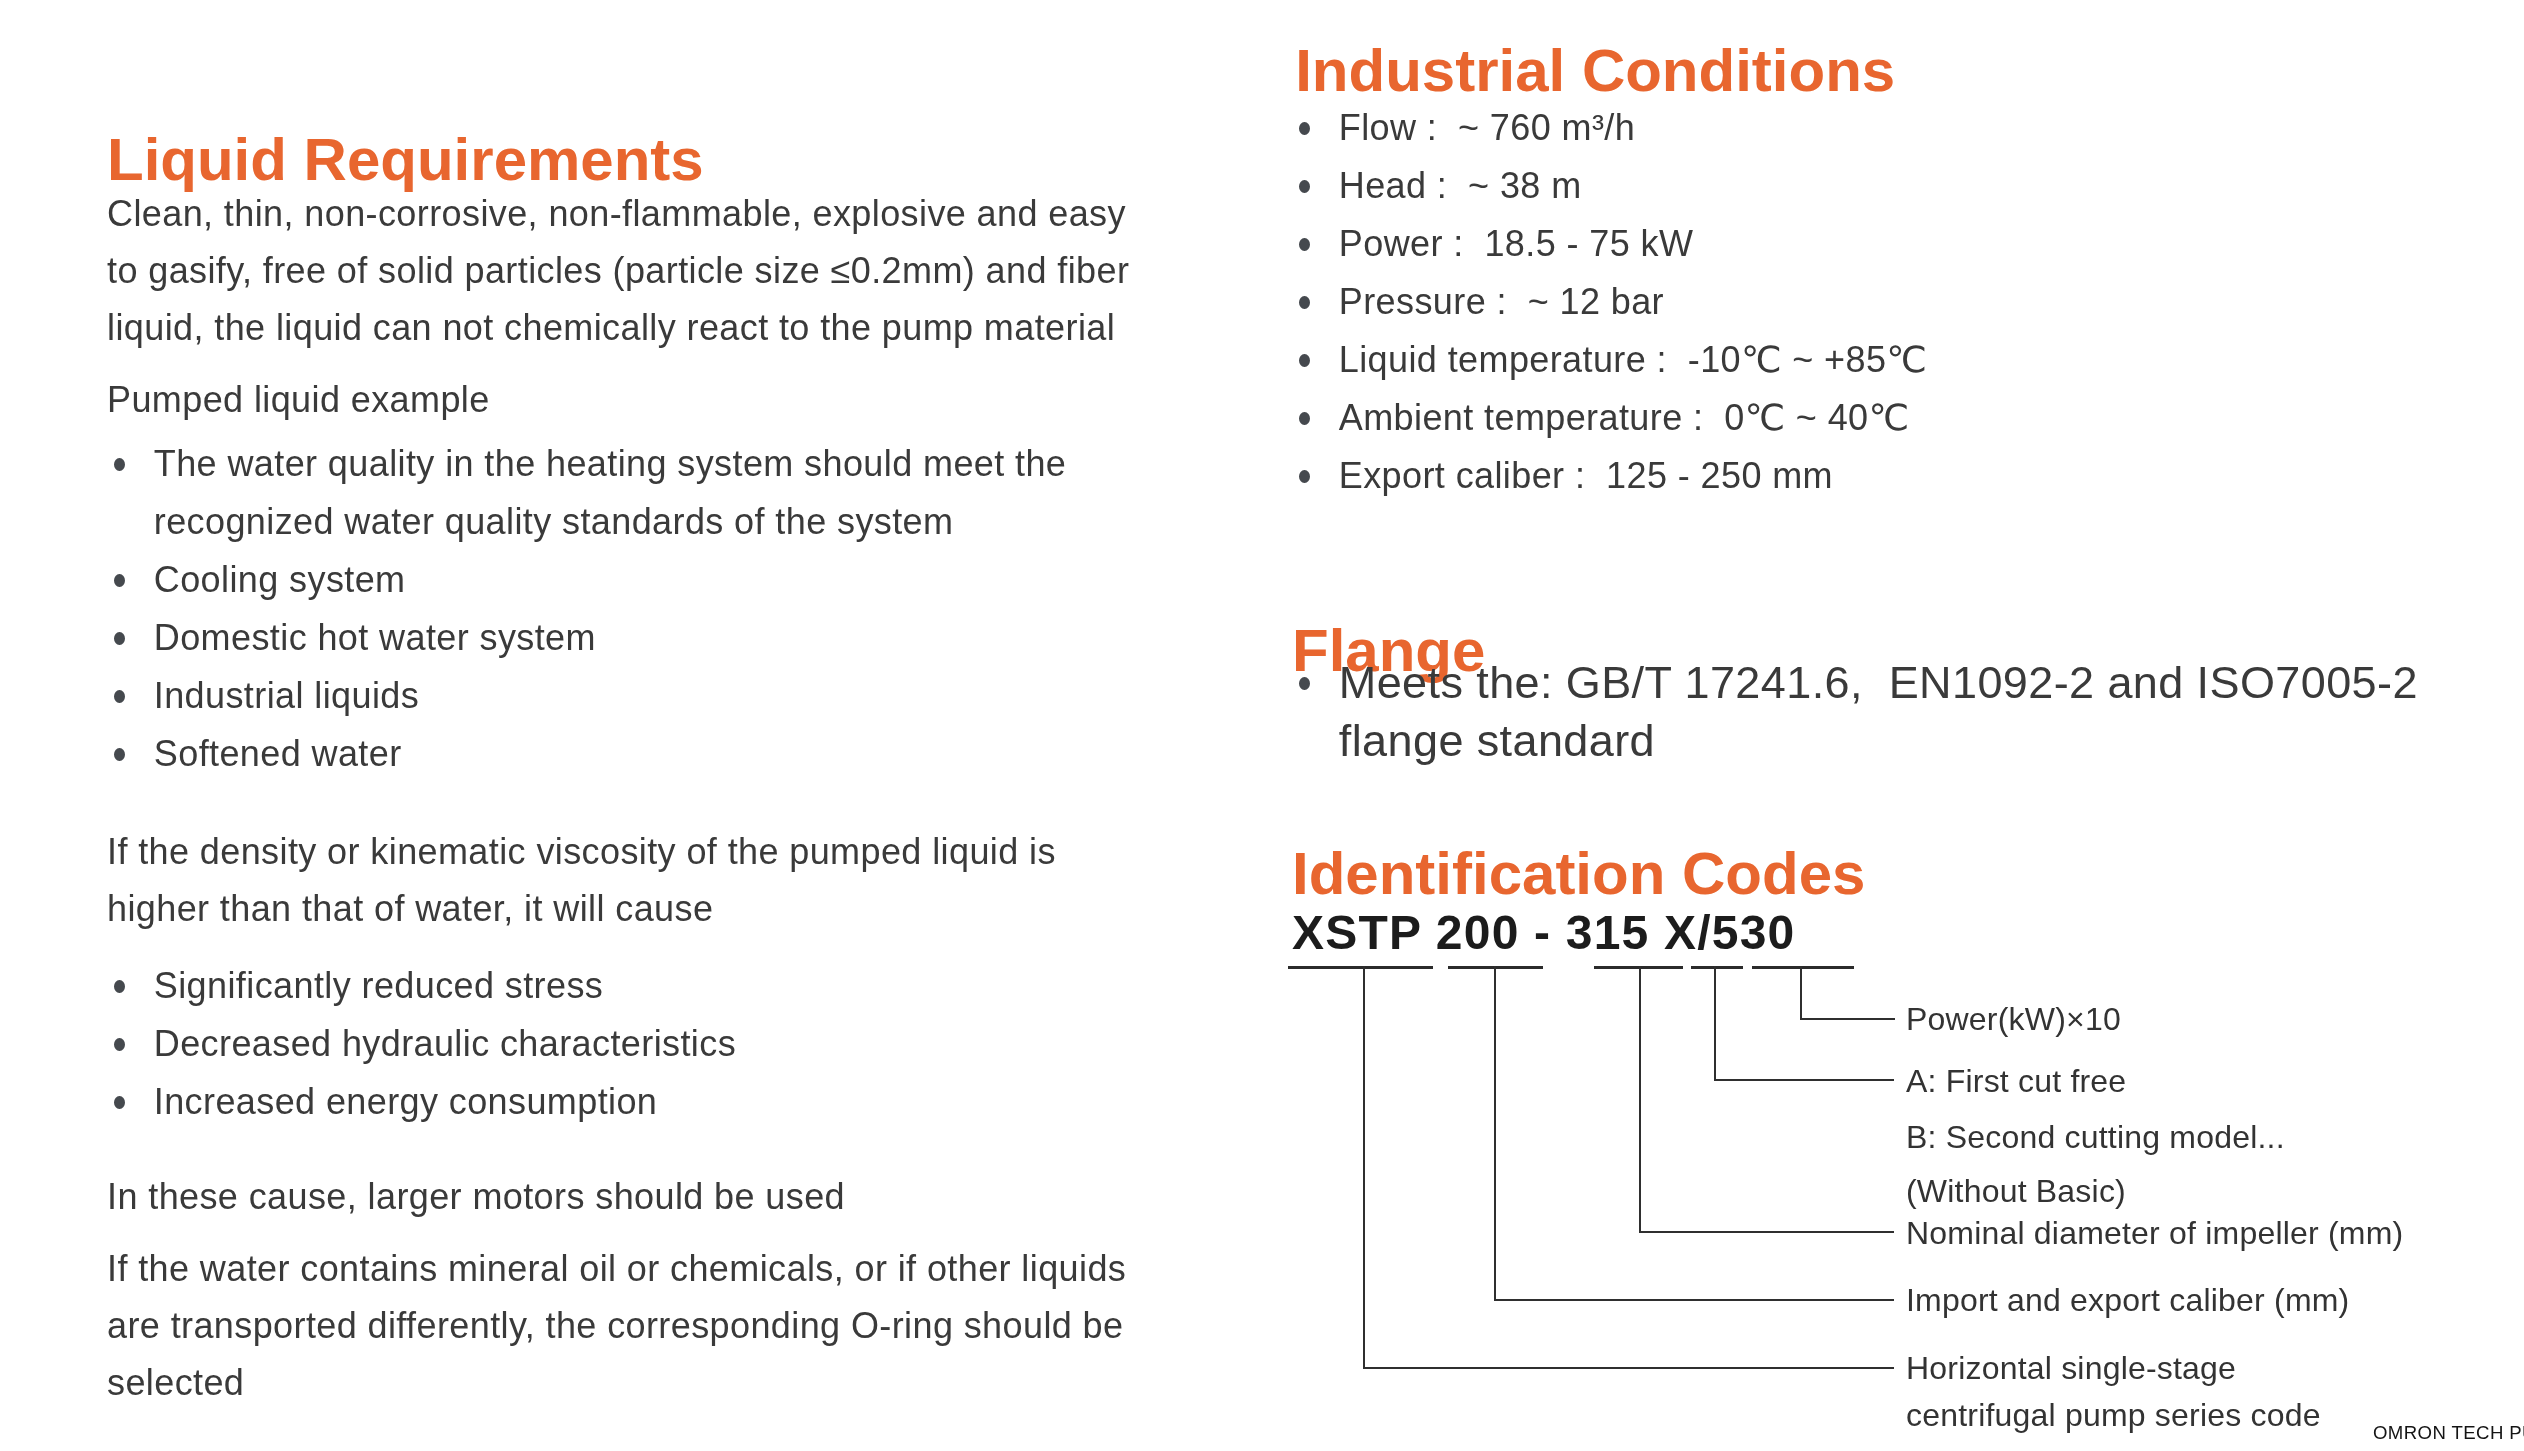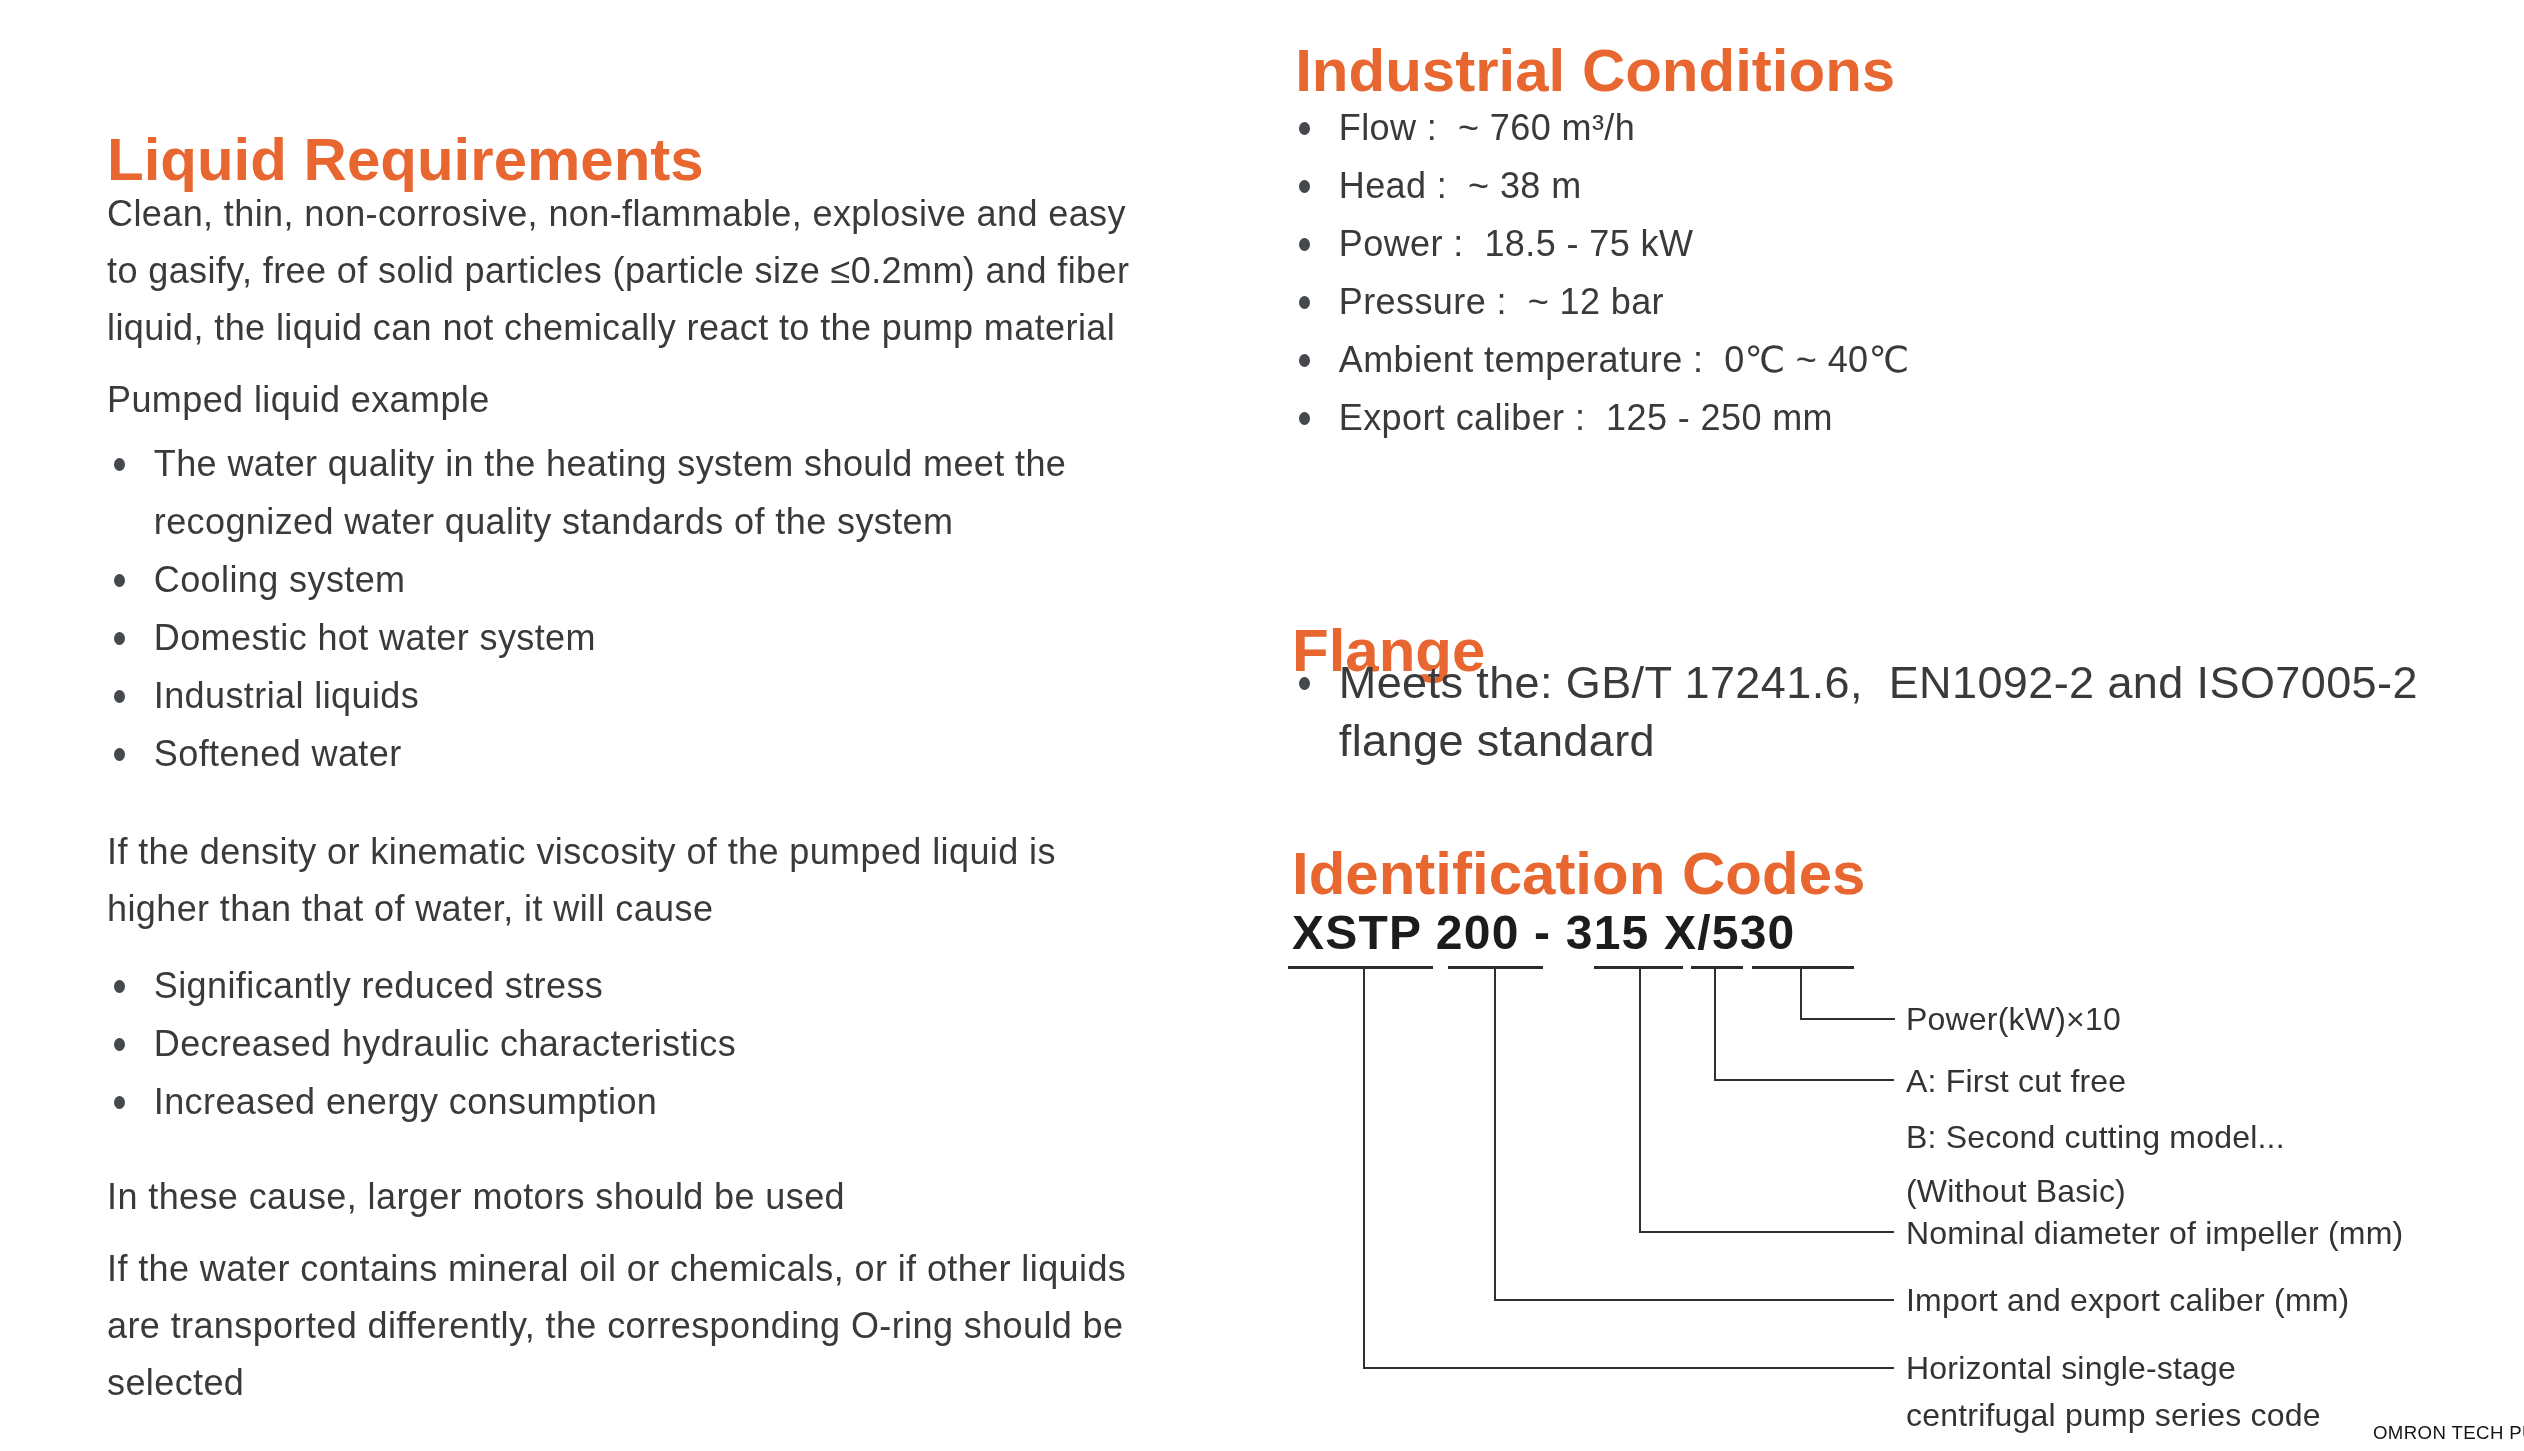--- a/index.html
+++ b/index.html
@@ -150,20 +150,26 @@
       </li>
       <li>
         <span class="dot"></span>
         <div class="btext">
             <div class="bodyline">Pressure :  ~ 12 bar</div>
           </div>
       </li>
       <li>
         <span class="dot"></span>
         <div class="btext">
+            <div class="bodyline">Liquid temperature :  -10℃ ~ +85℃</div>
+          </div>
+      </li>
+      <li>
+        <span class="dot"></span>
+        <div class="btext">
             <div class="bodyline">Ambient temperature :  0℃ ~ 40℃</div>
           </div>
       </li>
       <li>
         <span class="dot"></span>
         <div class="btext">
             <div class="bodyline">Export caliber :  125 - 250 mm</div>
           </div>
       </li>
     </ul>

